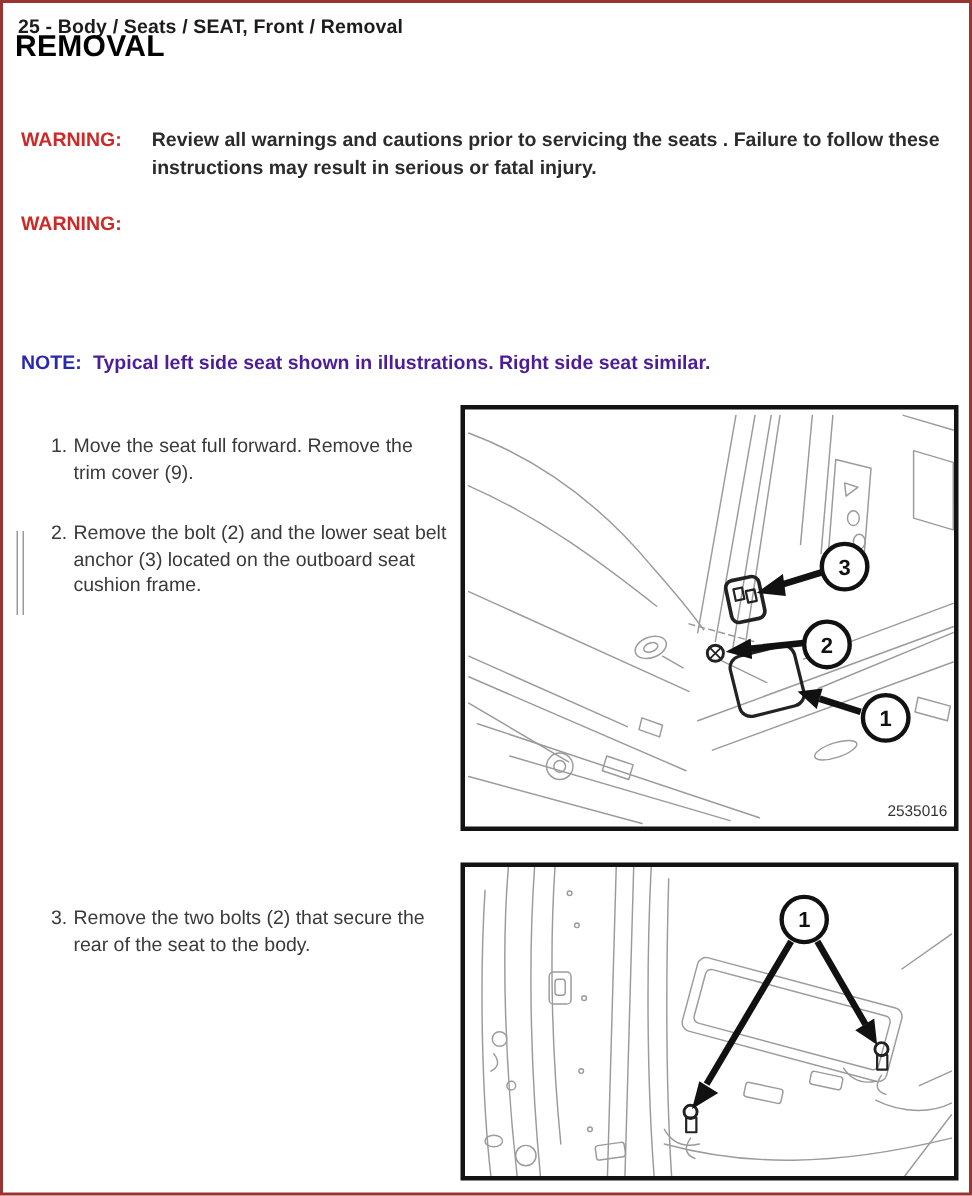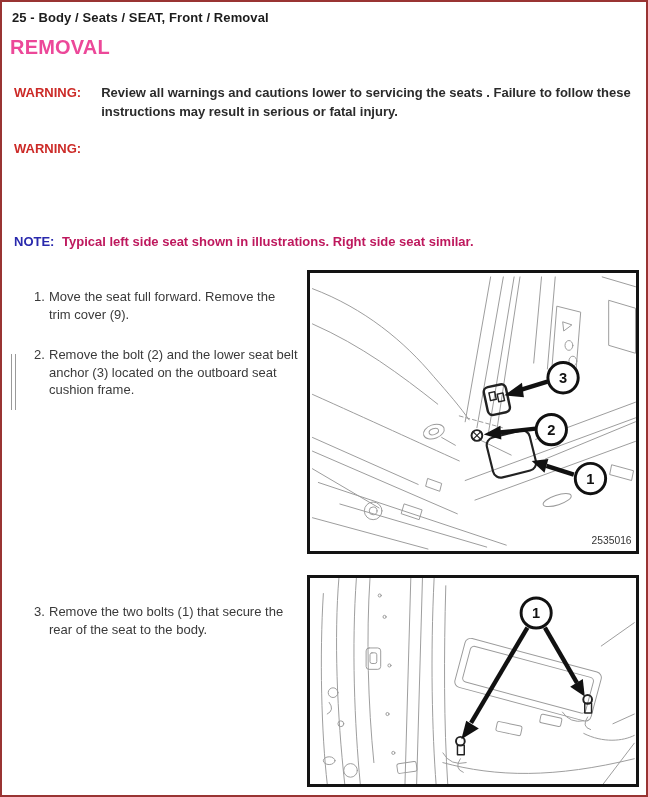--- a/index.html
+++ b/index.html
@@ -13,22 +13,22 @@
     color:#2e2e2e;
     overflow:hidden;
   }
   .abs{position:absolute;}
   .breadcrumb{
     left:10px;top:8px;
     font-size:13px;font-weight:bold;color:#1c1c1c;
     letter-spacing:0.1px;
   }
   .page-title{
-    left:8px;top:34px;
-    font-size:20px;font-weight:bold;color:#ec4899;
+    left:8px;top:18px;
+    font-size:20px;font-weight:bold;color:#000000;
     letter-spacing:0.2px;
   }
   .warning-row{
     left:12px;
     display:flex;align-items:flex-start;
     width:624px;
     gap:20px;
   }
   .warning-label{
     flex:0 0 62px;
@@ -44,21 +44,21 @@
   .note-row{
     left:12px;top:231px;
     display:flex;align-items:center;width:624px;
   }
   .note-label{
     flex:0 0 48px;
     font-size:13px;font-weight:bold;color:#2929ad;
     line-height:18px;white-space:nowrap;
   }
   .note-text{
-    flex:1;font-size:13px;font-weight:bold;color:#be185d;line-height:18px;
+    flex:1;font-size:13px;font-weight:bold;color:#4c1d95;line-height:18px;
   }
   .step{
     left:32px;
     display:flex;align-items:flex-start;
     width:268px;
   }
   .step-num{
     flex:0 0 15px;
     font-size:13px;color:#3a3a3a;line-height:17.5px;text-align:left;
   }
@@ -92,21 +92,21 @@
 </style>
 </head>
 <body>
 
 <div class="abs breadcrumb">25 - Body / Seats / SEAT, Front / Removal</div>
 
 <h1 class="abs page-title" style="margin:0;">REMOVAL</h1>
 
 <div class="abs warning-row" style="top:81px;">
   <span class="warning-label">WARNING:</span>
-  <span class="warning-text">Review all warnings and cautions lower to servicing the seats . Failure to follow these instructions may result in serious or fatal injury.</span>
+  <span class="warning-text">Review all warnings and cautions prior to servicing the seats . Failure to follow these instructions may result in serious or fatal injury.</span>
 </div>
 
 <div class="abs warning-row" style="top:137px;">
   <span class="warning-label">WARNING:</span>
 </div>
 
 <div class="abs note-row">
   <span class="note-label">NOTE:</span>
   <span class="note-text">Typical left side seat shown in illustrations. Right side seat similar.</span>
 </div>
@@ -118,21 +118,21 @@
   <span class="step-text">Move the seat full forward. Remove the trim cover (9).</span>
 </div>
 
 <div class="abs step step-2">
   <span class="step-num">2.</span>
   <span class="step-text">Remove the bolt (2) and the lower seat belt anchor (3) located on the outboard seat cushion frame.</span>
 </div>
 
 <div class="abs step step-3">
   <span class="step-num">3.</span>
-  <span class="step-text">Remove the two bolts (1) that secure the rear of the seat to the body.</span>
+  <span class="step-text">Remove the two bolts (2) that secure the rear of the seat to the body.</span>
 </div>
 
 <div class="abs figure-box figure-1">
   <svg width="326" height="278" viewBox="0 0 332 284">
 
     <g class="lineart">
       <path d="M2,16 C55,36 96,70 126,106 C141,123 153,137 162,150"></path>
       <path d="M2,52 C52,74 92,104 130,134"></path>
       <path d="M2,124 C60,150 112,174 152,192"></path>
       <path d="M184,4 L158,152"></path>

